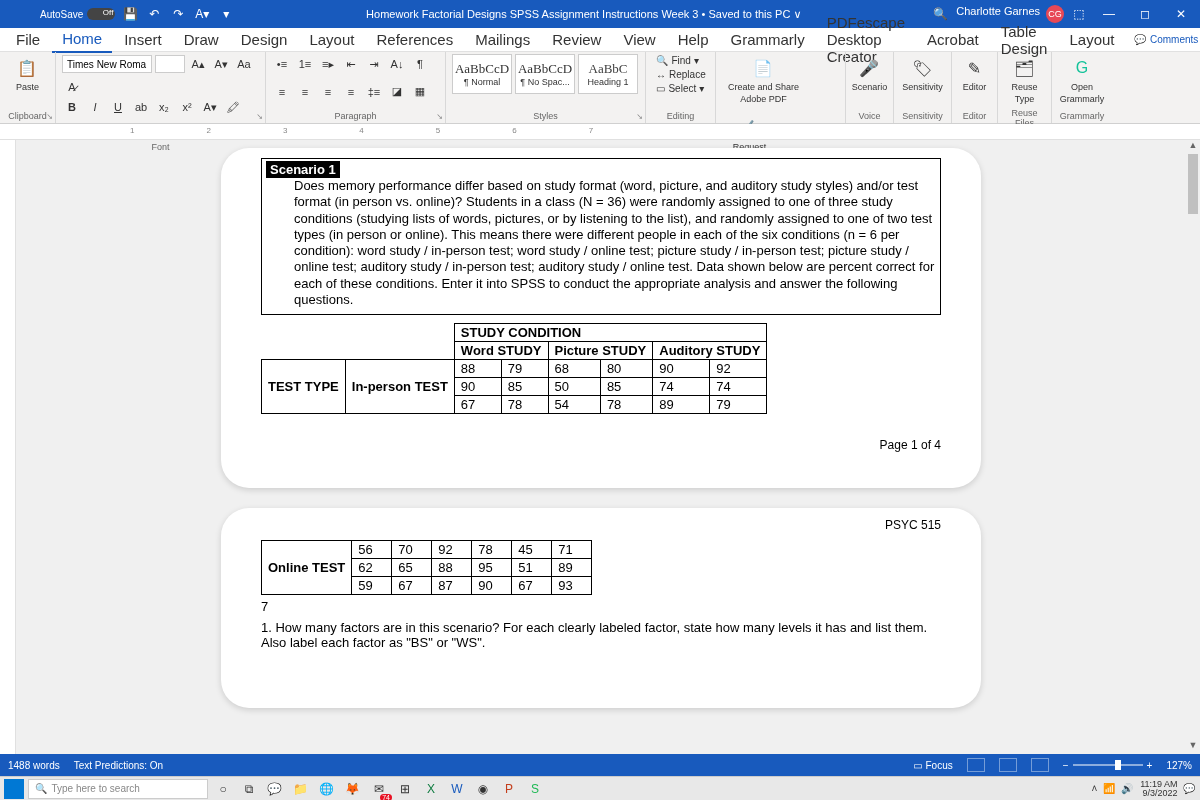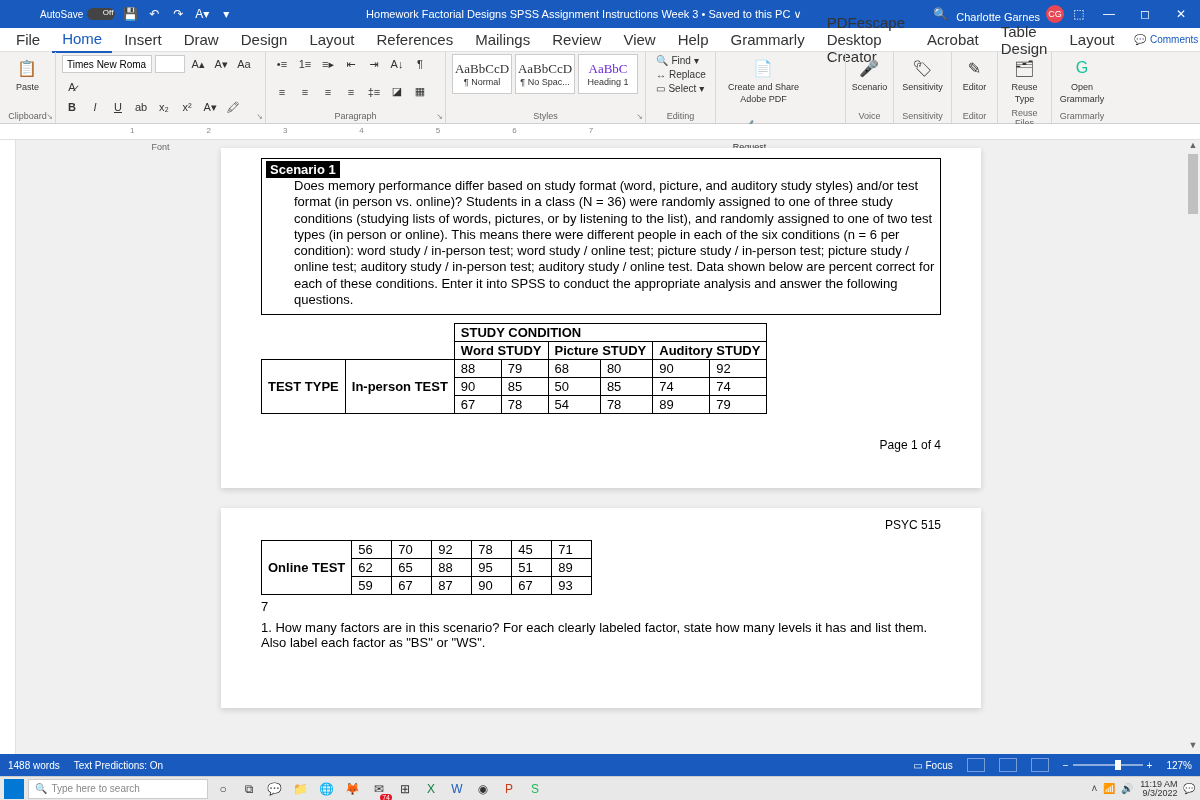--- a/index.html
+++ b/index.html
@@ -5,21 +5,21 @@
 * { margin: 0; padding: 0; box-sizing: border-box; font-family: "Segoe UI", sans-serif; }
 body { background: #fff; width: 1200px; height: 800px; overflow: hidden; font-size: 11px; color: #333; }
 
 
 .titlebar { height: 28px; background: #185abd; color: #fff; display: flex; align-items: center; padding: 0 4px; gap: 6px; }
 .titlebar .autosave { display: flex; align-items: center; gap: 4px; font-size: 10px; margin-left: 36px; }
 .titlebar .toggle { width: 28px; height: 12px; background: #444; border-radius: 6px; position: relative; }
 .titlebar .toggle::after { content: "Off"; font-size: 8px; position: absolute; right: 2px; top: 0; color: #fff; }
 .titlebar .tb-icon { width: 18px; height: 18px; display: inline-flex; align-items: center; justify-content: center; font-size: 12px; }
 .titlebar .doc-title { flex: 1; text-align: center; font-size: 11px; }
-.titlebar .user { display: flex; align-items: flex-end; gap: 6px; font-size: 11px; }
+.titlebar .user { display: flex; align-items: flex-start; gap: 6px; font-size: 11px; }
 .titlebar .avatar { width: 18px; height: 18px; border-radius: 50%; background: #e74856; display: inline-flex; align-items: center; justify-content: center; font-size: 9px; color: #fff; }
 .titlebar .win-btn { width: 30px; text-align: center; font-size: 12px; }
 
 
 .tabstrip { height: 24px; background: #fff; border-bottom: 1px solid #e1e1e1; display: flex; align-items: center; padding: 0 6px; gap: 2px; }
 .tab { padding: 4px 10px; font-size: 15px; cursor: default; }
 .tab.active { border-bottom: 2px solid #185abd; color: #185abd; }
 .tab.right { margin-left: auto; }
 .share-btn { padding: 2px 8px; border: 1px solid #ccc; border-radius: 3px; font-size: 10px; display: flex; align-items: center; gap: 3px; }
 .comments-btn { padding: 2px 8px; font-size: 10px; display: flex; align-items: center; gap: 3px; color: #185abd; }
@@ -41,21 +41,21 @@
 .launcher { position: absolute; bottom: 2px; right: 2px; font-size: 8px; color: #888; }
 
 
 .ruler { height: 16px; background: #fff; border-bottom: 1px solid #e0e0e0; position: relative; font-size: 8px; color: #888; }
 .ruler .marks { position: absolute; left: 130px; top: 2px; display: flex; gap: 72px; }
 .ruler-v { width: 16px; background: #fff; border-right: 1px solid #e0e0e0; }
 
 
 .doc-area { height: 614px; background: #f0f0f0; display: flex; overflow: hidden; }
 .doc-scroll { flex: 1; overflow-y: auto; padding: 8px 0; }
-.page { width: 760px; background: #fff; margin: 0 auto 20px; box-shadow: 0 2px 6px rgba(0,0,0,.15); padding: 10px 40px 30px; font-family: "Times New Roman", serif; font-size: 13px; color: #000; position: relative; }
+.page { width: 760px; background: #fff; margin: 0 auto 20px; box-shadow: 0 2px 6px rgba(0,0,0,.15); padding: 10px 40px 30px; font-family: "Times New Roman", serif; font-size: 13px; color: #000; position: relative; border-radius: 28px; }
 .page.p1 { min-height: 340px; }
 .page.p2 { min-height: 200px; }
 .scenario-head { background: #000; color: #fff; display: inline-block; padding: 1px 4px; font-weight: bold; }
 .scenario-box { border: 1px solid #000; padding: 2px 4px 6px; }
 .scenario-text { line-height: 1.25; margin-left: 28px; }
 .data-table { border-collapse: collapse; margin-top: 8px; font-size: 13px; }
 .data-table td, .data-table th { border: 1px solid #000; padding: 1px 6px; text-align: left; min-width: 40px; }
 .data-table .noborder { border: none; }
 .page-num { text-align: right; font-size: 12px; margin-top: 24px; }
 .course { text-align: right; font-size: 12px; }
@@ -197,21 +197,21 @@
     <div class="group-body">
       <div class="style-box">
         <span class="sample">AaBbCcD</span>
         <span>¶ Normal</span>
       </div>
       <div class="style-box">
         <span class="sample">AaBbCcD</span>
         <span>¶ No Spac...</span>
       </div>
       <div class="style-box">
-        <span class="sample" style="color:#6d28d9">AaBbC</span>
+        <span class="sample" style="color:#404040">AaBbC</span>
         <span>Heading 1</span>
       </div>
     </div>
     <div class="group-label">Styles</div>
     <span class="launcher">↘</span>
   </div>
 
   <div class="group" style="width:70px">
     <div class="editing-col">
       <div class="editing-item">🔍 <span>Find</span> ▾</div>

